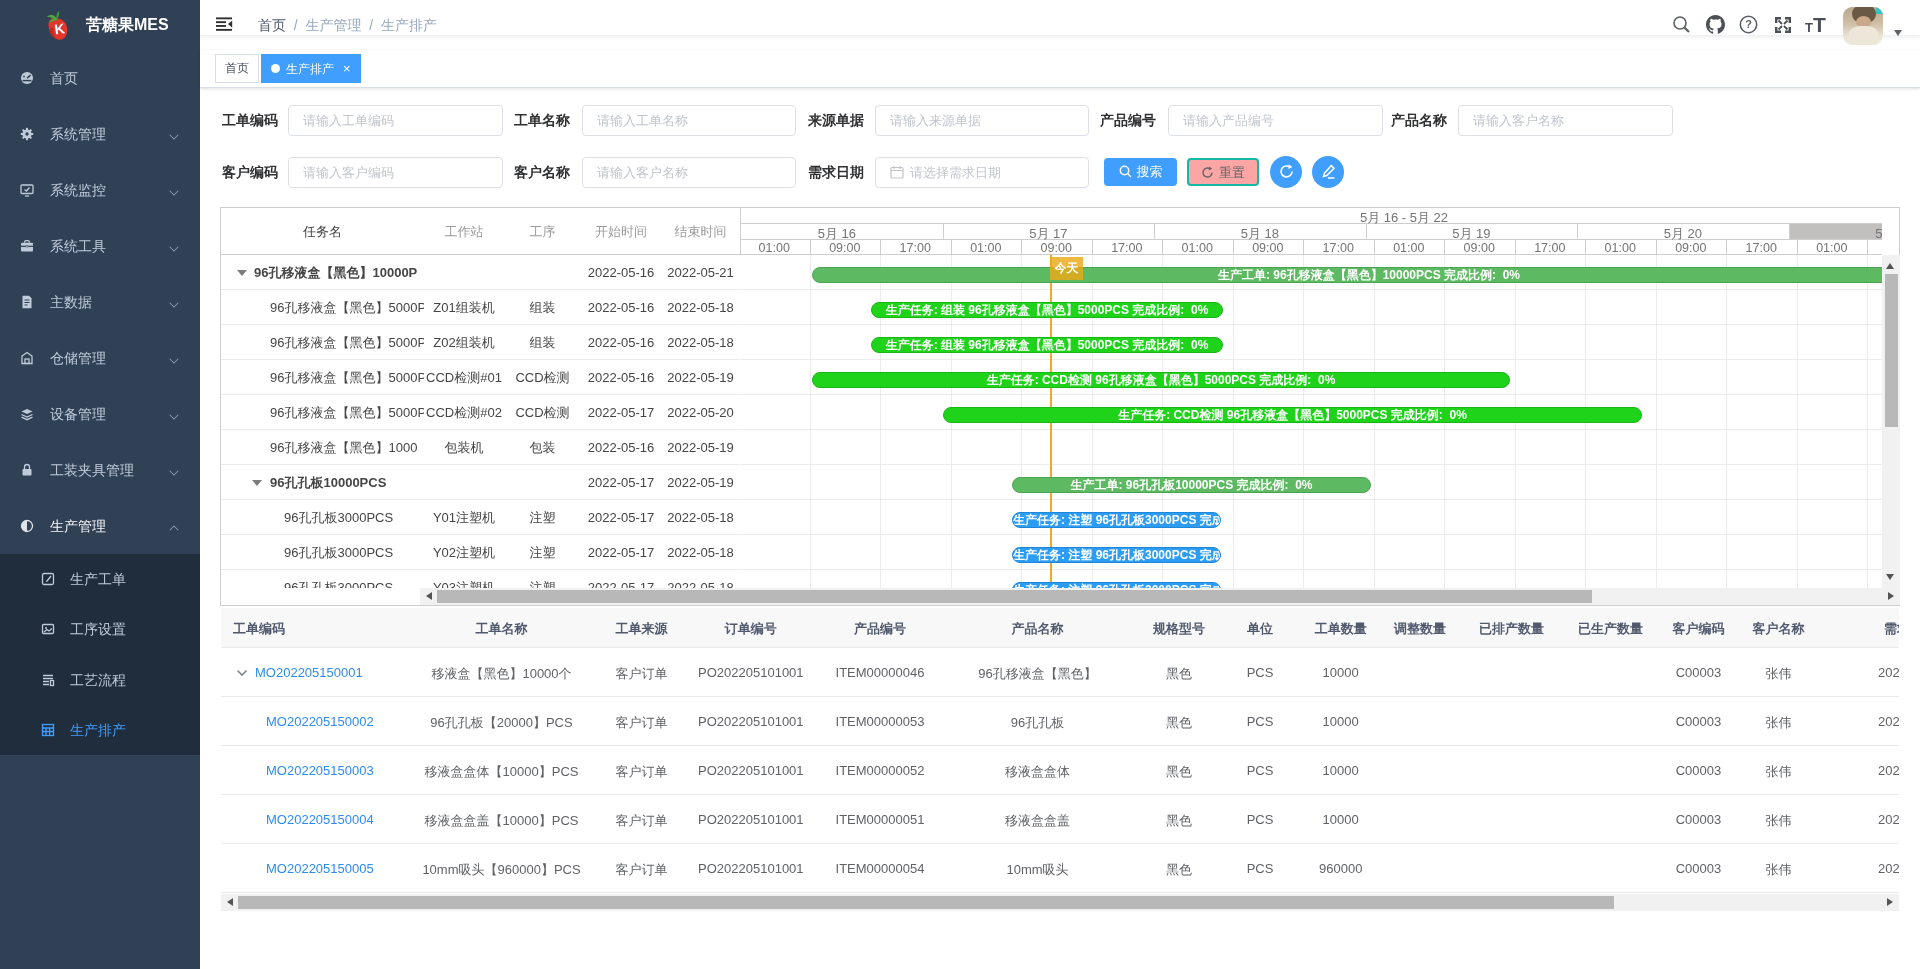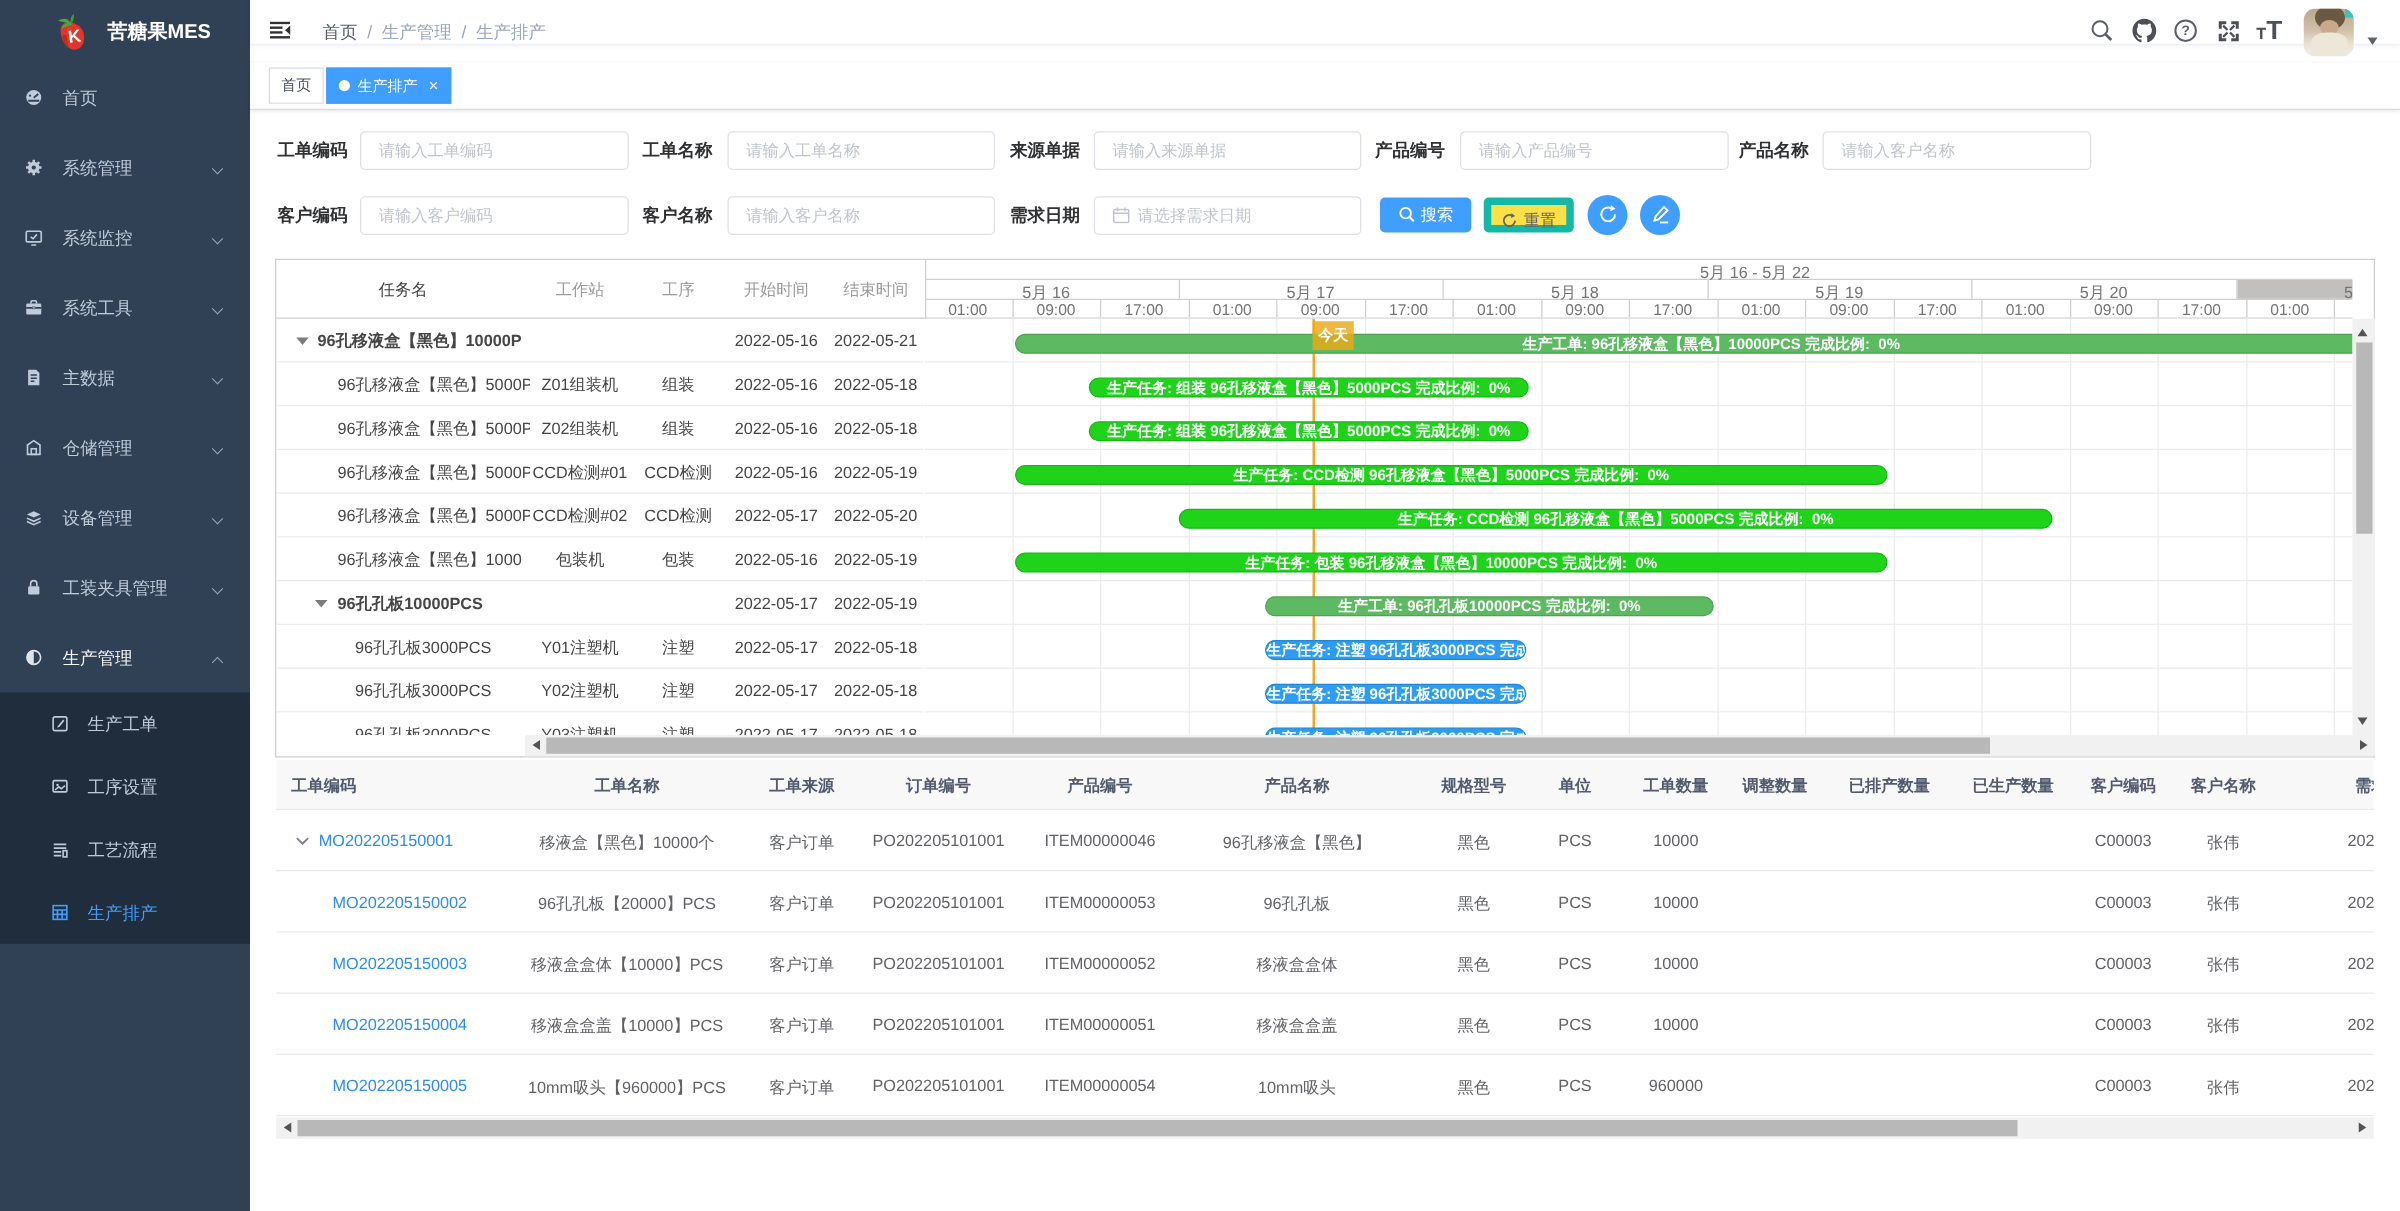--- a/index.html
+++ b/index.html
@@ -239,21 +239,21 @@
 <div class="inp" style="left:582px;top:157px;width:214px">请输入客户名称</div>
 <div class="lbl" style="left:784px;top:157px">需求日期</div>
 <div class="inp" style="left:875px;top:157px;width:214px"><svg style="display:inline-block;vertical-align:-2px;margin-right:6px" width="14" height="14" viewBox="0 0 14 14">
       <rect x="1" y="2.5" width="12" height="10.5" rx="1" stroke="#c0c4cc" fill="none" stroke-width="1.2"></rect>
       <path d="M1 5.5 H13 M4 1 V4 M10 1 V4" stroke="#c0c4cc" fill="none" stroke-width="1.2"></path>
     </svg>请选择需求日期</div>
 <div class="abs ct" style="left:1104px;top:158px;width:73px;height:28px;line-height:28px;background:#409eff;border-radius:4px;color:#fff;font-size:13px"><svg style="display:inline-block;vertical-align:-2px;margin-right:5px" width="13" height="13" viewBox="0 0 13 13">
       <circle cx="5.5" cy="5.5" r="4.2" stroke="#fff" fill="none" stroke-width="1.5"></circle>
       <path d="M8.8 8.8 L12 12" stroke="#fff" stroke-width="1.5"></path>
     </svg>搜索</div>
-<div class="abs ct" style="left:1187px;top:158px;width:72px;height:28px;line-height:26px;background:#fde047;border:6px solid #14b8a6;border-radius:4px;color:#606266;font-size:13px"><svg style="display:inline-block;vertical-align:-2px;margin-right:5px" width="13" height="13" viewBox="0 0 13 13">
+<div class="abs ct" style="left:1187px;top:158px;width:72px;height:28px;line-height:26px;background:#fca5a5;border:2px solid #14b8a6;border-radius:4px;color:#606266;font-size:13px"><svg style="display:inline-block;vertical-align:-2px;margin-right:5px" width="13" height="13" viewBox="0 0 13 13">
       <path d="M11 6.5 A4.5 4.5 0 1 1 8.6 2.5" stroke="#606266" fill="none" stroke-width="1.4"></path>
       <path d="M8.2 0.5 L11.2 2.7 L7.8 4.4 Z" fill="#606266"></path>
     </svg>重置</div>
 <div class="abs" style="left:1270px;top:156px;width:32px;height:32px;border-radius:50%;background:#409eff">
     <svg style="margin:8px auto" width="15" height="15" viewBox="0 0 15 15">
       <path d="M13 7.5 A5.5 5.5 0 1 1 10.2 2.7" stroke="#fff" fill="none" stroke-width="1.6"></path>
       <path d="M9.8 0.2 L13.4 2.9 L9.3 5 Z" fill="#fff"></path>
     </svg>
   </div>
 <div class="abs" style="left:1312px;top:156px;width:32px;height:32px;border-radius:50%;background:#409eff">
@@ -414,21 +414,20 @@
       <div class="gl" style="left:0;top:209px;width:1142px;height:1px"></div>
       <div class="gl" style="left:0;top:244px;width:1142px;height:1px"></div>
       <div class="gl" style="left:0;top:279px;width:1142px;height:1px"></div>
       <div class="gl" style="left:0;top:314px;width:1142px;height:1px"></div>
       <div class="abs" style="left:310px;top:0;width:2px;height:333px;background:#f0a825"></div>
       <div class="bar" style="left:72px;top:12px;width:1114px;background:#5dba62;border:1px solid #4ca452">生产工单: 96孔移液盒【黑色】10000PCS 完成比例:&nbsp; 0%</div>
       <div class="bar" style="left:131px;top:47px;width:352px;background:#1fd31b;border:1px solid #17b814">生产任务: 组装 96孔移液盒【黑色】5000PCS 完成比例:&nbsp; 0%</div>
       <div class="bar" style="left:131px;top:82px;width:352px;background:#1fd31b;border:1px solid #17b814">生产任务: 组装 96孔移液盒【黑色】5000PCS 完成比例:&nbsp; 0%</div>
       <div class="bar" style="left:72px;top:117px;width:698px;background:#1fd31b;border:1px solid #17b814">生产任务: CCD检测 96孔移液盒【黑色】5000PCS 完成比例:&nbsp; 0%</div>
       <div class="bar" style="left:203px;top:152px;width:699px;background:#1fd31b;border:1px solid #17b814">生产任务: CCD检测 96孔移液盒【黑色】5000PCS 完成比例:&nbsp; 0%</div>
-      <div class="bar" style="left:72px;top:187px;width:698px;background:#1fd31b;border:1px solid #17b814">生产任务: 包装 96孔移液盒【黑色】10000PCS 完成比例:&nbsp; 0%</div>
       <div class="bar" style="left:272px;top:222px;width:359px;background:#5dba62;border:1px solid #4ca452">生产工单: 96孔孔板10000PCS 完成比例:&nbsp; 0%</div>
       <div class="bar" style="left:272px;top:257px;width:209px;background:#2d9cf4;border:1px solid #1f86d8">生产任务: 注塑 96孔孔板3000PCS 完成比例:&nbsp; 0%</div>
       <div class="bar" style="left:272px;top:292px;width:209px;background:#2d9cf4;border:1px solid #1f86d8">生产任务: 注塑 96孔孔板3000PCS 完成比例:&nbsp; 0%</div>
       <div class="bar" style="left:272px;top:327px;width:209px;background:#2d9cf4;border:1px solid #1f86d8">生产任务: 注塑 96孔孔板3000PCS 完成比例:&nbsp; 0%</div>
       <div class="abs ct" style="left:310px;top:2px;width:33px;height:23px;line-height:23px;background:rgba(235,169,23,.82);color:#fff;font-size:12px;font-weight:bold">今天</div>
     </div>
     <div class="sbtrack" style="left:1661px;top:47px;width:18px;height:333px">
       <div class="arr" style="left:4px;top:8px;border-left:4px solid transparent;border-right:4px solid transparent;border-bottom:6px solid #545454"></div>
       <div class="arr" style="left:4px;bottom:8px;border-left:4px solid transparent;border-right:4px solid transparent;border-top:6px solid #545454"></div>
       <div class="sbthumb" style="left:2.5px;top:19px;width:13px;height:153px"></div>

